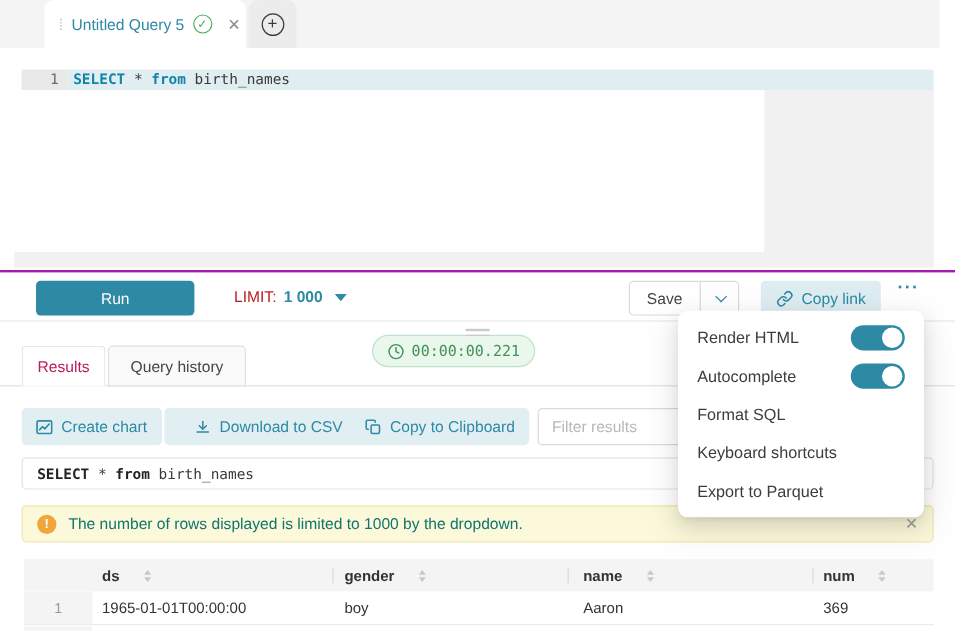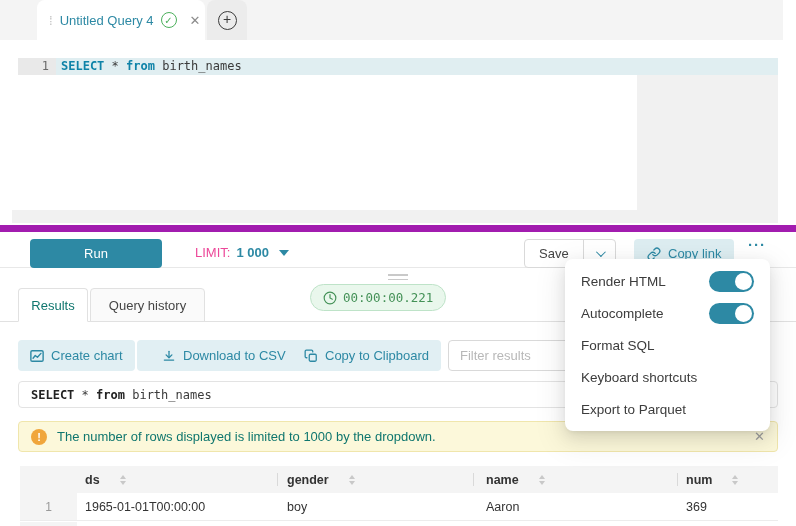--- a/index.html
+++ b/index.html
@@ -27,25 +27,25 @@
   .gutter-cell { position:absolute; left:18px; top:8px; width:38px; height:17px; background:#e9e9e9;
                  color:#6b6b6b; font-size:12px; line-height:17px; text-align:right; padding-right:7px; }
   .active-line { position:absolute; left:56px; top:8px; width:722px; height:17px; background:#e0eef1; }
   .code-line { position:absolute; left:61px; top:8px; font-size:12px; line-height:17px; white-space:pre; color:#3a3a3a; }
   .code-line .kw { color:#0f83a8; font-weight:bold; }
   .print-margin { position:absolute; left:637px; top:25px; width:141px; height:148px; background:#f1f1f1; }
   .hscroll-strip { position:absolute; left:12px; top:160px; width:766px; height:13px; background:#f1f1f1; }
 
   
   .run-toolbar { position:absolute; left:0; top:225px; width:796px; height:43px; background:#fff;
-                 border-top:7px solid #a21caf; border-bottom:1px solid #e8e8e8; }
+                 border-top:2px solid #a21caf; border-bottom:1px solid #e8e8e8; }
   .run-btn { position:absolute; left:30px; top:7px; width:132px; height:29px; background:#2d89a4; border:none;
              border-radius:4px; color:#fff; font-size:13px; font-family:inherit; cursor:pointer; }
   .limit { position:absolute; left:195px; top:0; height:41px; display:flex; align-items:center; cursor:pointer; }
-  .limit-label { color:#ec4899; font-size:13px; }
+  .limit-label { color:#b91c1c; font-size:13px; }
   .limit-value { color:#2d89a4; font-size:13px; font-weight:bold; margin-left:6px; }
   .caret-down { width:0; height:0; border-left:5px solid transparent; border-right:5px solid transparent;
                 border-top:6px solid #2d89a4; margin-left:10px; }
   .timer { position:absolute; left:310px; top:8px; height:27px; padding:0 12px; background:#e9f7ec;
            border:1px solid #bee3c8; border-radius:14px; display:flex; align-items:center; gap:6px;margin-top:44px; }
   .timer-text { color:#449157; font-size:12.5px; }
   .save-group { position:absolute; left:524px; top:7px; height:29px; display:flex; border:1px solid #d9d9d9;
                 border-radius:4px; background:#fff; overflow:hidden; }
   .save-main { padding:0 14px; font-size:13px; color:#444; display:flex; align-items:center; cursor:pointer; }
   .save-caret { width:32px; border-left:1px solid #d9d9d9; display:flex; align-items:center; justify-content:center; cursor:pointer; }
@@ -57,21 +57,21 @@
   .more-btn { position:absolute; left:748px; top:4px; color:#2d89a4; font-size:15px; font-weight:bold;
               letter-spacing:1px; cursor:pointer; }
 
   .resize-handle { position:absolute; left:388px; top:274px; width:20px; cursor:row-resize; }
   .resize-handle div { height:1.5px; background:#c9c9c9; margin-bottom:3px; }
 
   
   .res-tabbar { position:absolute; left:0; top:288px; width:796px; height:34px; border-bottom:1px solid #e1e1e1; }
   .res-tab { position:absolute; top:0; height:34px; display:flex; align-items:center; justify-content:center;
              font-size:13px; border:1px solid #e1e1e1; border-radius:4px 4px 0 0; cursor:pointer; }
-  .res-tab.active { left:18px; width:70px; background:#fff; color:#0f766e; border-bottom:1px solid #fff; z-index:2; }
+  .res-tab.active { left:18px; width:70px; background:#fff; color:#be185d; border-bottom:1px solid #fff; z-index:2; }
   .res-tab.inactive { left:90px; width:115px; background:#fafafa; color:#454545; }
 
   
   .actions { position:absolute; left:0; top:340px; width:796px; height:28px; }
   .act-btn { position:absolute; top:0; height:31px; background:#e1eff3; border:none; border-radius:4px;
              color:#2d89a4; font-size:13px; font-family:inherit; display:flex; align-items:center; gap:7px;
              padding:0 12px; cursor:pointer; }
   .act-btn svg { flex:0 0 auto; }
   .filter-input { position:absolute; left:448px; top:0; width:190px; height:31px; border:1px solid #d9d9d9;
                   border-radius:4px; padding:0 11px; font-size:13px; font-family:inherit; color:#444; }
@@ -116,21 +116,21 @@
   .toggle .knob { position:absolute; right:2px; top:2px; width:17px; height:17px; border-radius:50%; background:#fff; }
 </style>
 </head>
 <body>
 
 <div id="app">
 
   <div class="tabbar">
     <div class="qtab">
       <span class="drag-dots">⁞</span>
-      <span class="qtab-title">Untitled Query 4</span>
+      <span class="qtab-title">Untitled Query 5</span>
       <span class="check-circle">✓</span>
       <span class="tab-close">✕</span>
     </div>
     <div class="plus-tab">
       <span class="plus-circle">+</span>
     </div>
   </div>
 
   <div class="editor mono">
     <div class="active-line"></div>

